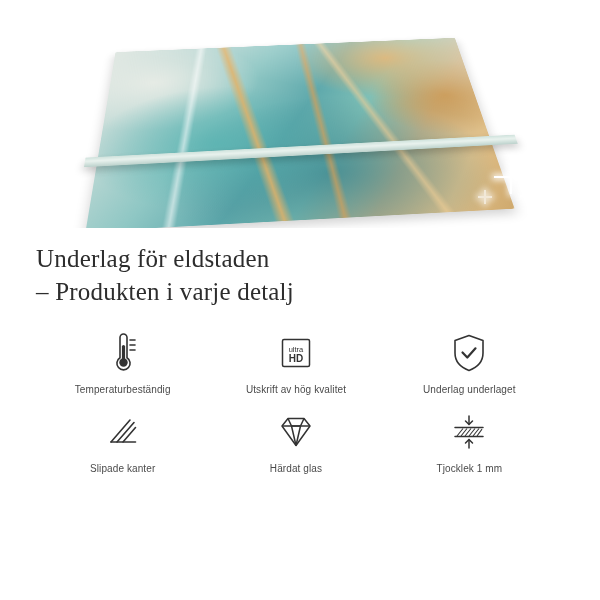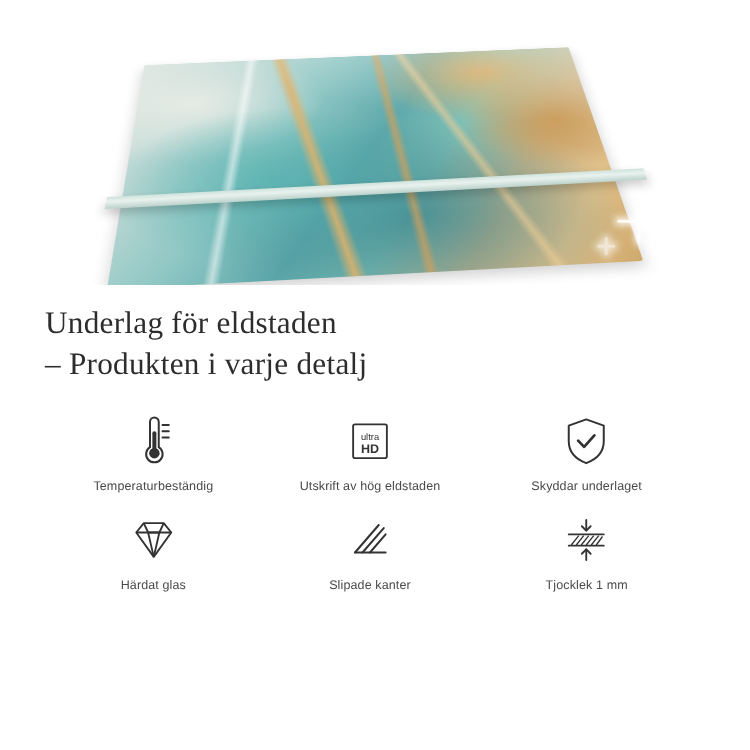--- a/index.html
+++ b/index.html
@@ -183,60 +183,60 @@
       </div>
 
       <div class="feature">
         <div class="feature-icon">
           <svg width="44" height="44" viewBox="0 0 44 44">
             <rect x="8.5" y="8.5" width="27" height="27" rx="1.5" fill="none" stroke="#333" stroke-width="1.5"></rect>
             <text x="22" y="21" text-anchor="middle" font-family="Liberation Sans, sans-serif" font-size="7.5" fill="#333">ultra</text>
             <text x="22" y="31" text-anchor="middle" font-family="Liberation Sans, sans-serif" font-size="10" font-weight="bold" fill="#333">HD</text>
           </svg>
         </div>
-        <div class="feature-label">Utskrift av hög eldstaden</div>
+        <div class="feature-label">Utskrift av hög kvalitet</div>
       </div>
 
       <div class="feature">
         <div class="feature-icon">
           <svg width="44" height="46" viewBox="0 0 44 46">
             <path d="M22 5.5 L36 10.5 V23 c0 9.2 -6.6 14.7 -14 17.5 C14.6 37.7 8 32.2 8 23 V10.5 Z" fill="none" stroke="#333" stroke-width="1.6" stroke-linejoin="round"></path>
             <path d="M15.5 22.5 l4.8 5 8.2 -9.2" fill="none" stroke="#333" stroke-width="2.2" stroke-linecap="round" stroke-linejoin="round"></path>
           </svg>
         </div>
-        <div class="feature-label">Skyddar underlaget</div>
+        <div class="feature-label">Underlag underlaget</div>
+      </div>
+
+      <div class="feature">
+        <div class="feature-icon">
+          <svg width="46" height="40" viewBox="0 0 46 40">
+            <g fill="none" stroke="#333" stroke-width="1.6" stroke-linecap="round">
+              <path d="M11 30 L30 8"></path>
+              <path d="M17 30 L34 10.5"></path>
+              <path d="M23 30 L35.5 15.5"></path>
+              <path d="M11 30 H35.5"></path>
+            </g>
+          </svg>
+        </div>
+        <div class="feature-label">Slipade kanter</div>
       </div>
 
       <div class="feature">
         <div class="feature-icon">
           <svg width="46" height="40" viewBox="0 0 46 40">
             <g fill="none" stroke="#333" stroke-width="1.5" stroke-linejoin="round">
               <path d="M9 14 L15 6.5 H31 L37 14 L23 33.5 Z"></path>
               <path d="M9 14 H37"></path>
               <path d="M15 6.5 L18.5 14 L23 33.5"></path>
               <path d="M31 6.5 L27.5 14 L23 33.5"></path>
               <path d="M18.5 14 H27.5"></path>
             </g>
           </svg>
         </div>
         <div class="feature-label">Härdat glas</div>
-      </div>
-
-      <div class="feature">
-        <div class="feature-icon">
-          <svg width="46" height="40" viewBox="0 0 46 40">
-            <g fill="none" stroke="#333" stroke-width="1.6" stroke-linecap="round">
-              <path d="M11 30 L30 8"></path>
-              <path d="M17 30 L34 10.5"></path>
-              <path d="M23 30 L35.5 15.5"></path>
-              <path d="M11 30 H35.5"></path>
-            </g>
-          </svg>
-        </div>
-        <div class="feature-label">Slipade kanter</div>
       </div>
 
       <div class="feature">
         <div class="feature-icon">
           <svg width="46" height="42" viewBox="0 0 46 42">
             <g stroke="#333" stroke-width="1.5" fill="none" stroke-linecap="round">
               <line x1="23" y1="5" x2="23" y2="13"></line>
               <path d="M19.5 10 L23 13.5 L26.5 10"></path>
               <line x1="23" y1="37" x2="23" y2="29"></line>
               <path d="M19.5 32 L23 28.5 L26.5 32"></path>

